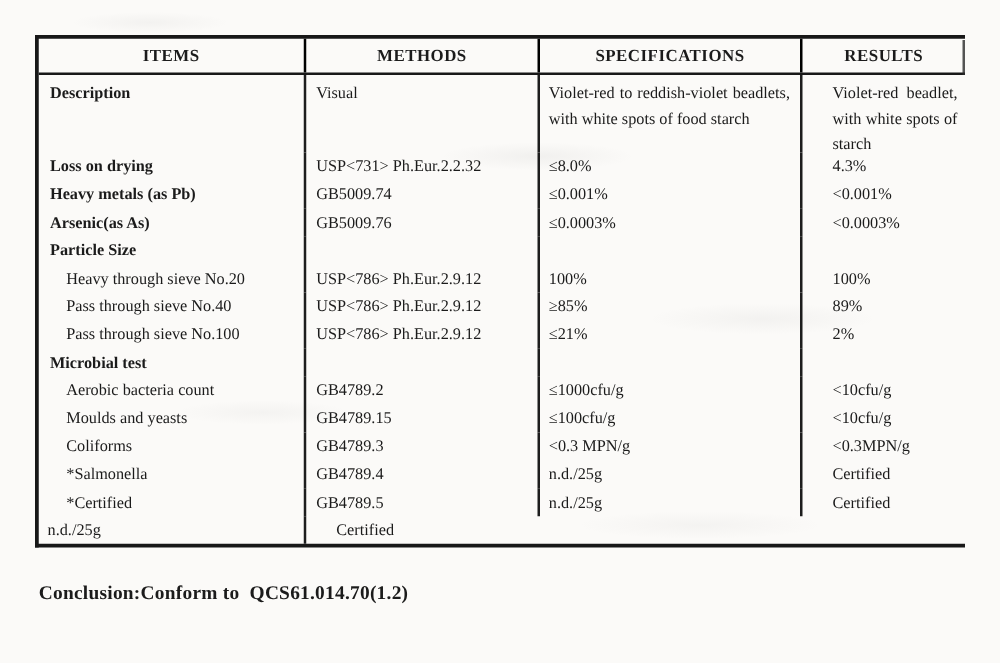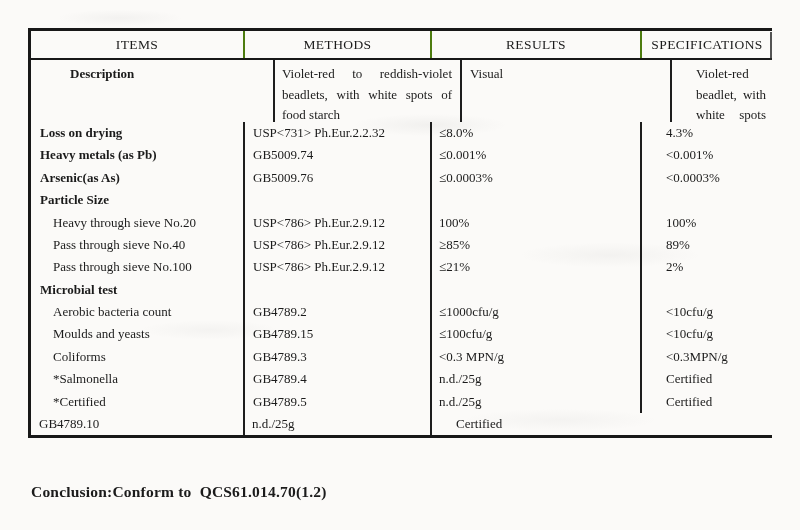--- a/index.html
+++ b/index.html
@@ -26,24 +26,24 @@
     box-sizing: border-box;
   }
   .thead {
     display: grid;
     grid-template-columns: 212px 187px 210px 1fr;
     height: 27px;
     border-bottom: 2px solid #181818;
   }
   .hcell {
     display: flex; align-items: center; justify-content: center;
-    font-weight: normal; font-size: 13.5px; letter-spacing: .4px;
+    font-weight: bold; font-size: 13.5px; letter-spacing: .4px;
     box-sizing: border-box;
   }
-  .hcell + .hcell { border-left: 2px solid #4d7c0f; }
+  .hcell + .hcell { border-left: 2px solid #000000; }
 
   .trow {
     display: grid;
     grid-template-columns: 212px 187px 210px 1fr;
     height: 22.4px;
   }
   .cell {
     display: flex; align-items: center;
     font-size: 13px; line-height: 20.5px;
     box-sizing: border-box;
@@ -51,56 +51,56 @@
     white-space: nowrap;
   }
   .cell + .cell { border-left: 2px solid #1d1d1d; }
   .c-item  { font-weight: bold; padding-left: 9px; }
   .c-item.sub { font-weight: normal; padding-left: 22px; }
   .c-method { padding-left: 8px; }
   .c-spec   { padding-left: 7px; padding-right: 8px; }
   .c-result { padding-left: 24px; padding-right: 6px; }
 
   
-  .tbody .trow:first-child { height: 62px; margin-left: 30px; }
+  .tbody .trow:first-child { height: 62px; }
   .tbody .trow:first-child .cell {
     align-items: flex-start; padding-top: 4px;
     white-space: normal; text-align: justify;
   }
   .tbody .trow:first-child .c-item { text-align: left; }
 
   
   .hdr-tick {
     position: absolute; right: 0; top: 1px; width: 2px; height: 28px;
     background: #2a2a2a; opacity: .8;
   }
 
   .conclusion {
-    position: absolute; left: 31px; top: 483px;
+    position: absolute; left: 31px; top: 466px;
     font-weight: bold; font-size: 15.5px; letter-spacing: .2px;
     white-space: pre;
   }
 </style>
 </head>
 <body>
 
 <div class="page">
 
   <div class="spec-table">
     <div class="thead">
       <div class="hcell">ITEMS</div>
       <div class="hcell">METHODS</div>
+      <div class="hcell">SPECIFICATIONS</div>
       <div class="hcell">RESULTS</div>
-      <div class="hcell">SPECIFICATIONS</div>
     </div>
     <div class="tbody">
         <div class="trow">
     <div class="cell c-item">Description</div>
+    <div class="cell c-method">Visual</div>
     <div class="cell c-spec">Violet-red to reddish-violet beadlets, with white spots of food starch</div>
-    <div class="cell c-method">Visual</div>
     <div class="cell c-result">Violet-red beadlet, with white spots of starch</div>
   </div>
         <div class="trow">
     <div class="cell c-item">Loss on drying</div>
     <div class="cell c-method">USP&lt;731&gt; Ph.Eur.2.2.32</div>
     <div class="cell c-spec">≤8.0%</div>
     <div class="cell c-result">4.3%</div>
   </div>
         <div class="trow">
     <div class="cell c-item">Heavy metals (as Pb)</div>
@@ -168,21 +168,20 @@
     <div class="cell c-spec">n.d./25g</div>
     <div class="cell c-result">Certified</div>
   </div>
         <div class="trow">
     <div class="cell c-item sub">*Certified</div>
     <div class="cell c-method">GB4789.5</div>
     <div class="cell c-spec">n.d./25g</div>
     <div class="cell c-result">Certified</div>
   </div>
         <div class="trow">
-    <div class="cell c-method">GB4789.10</div>
     <div class="cell c-spec">n.d./25g</div>
     <div class="cell c-result">Certified</div>
   </div>
       </div>
     <div class="hdr-tick"></div>
   </div>
 
   <div class="conclusion">Conclusion:Conform to  QCS61.014.70(1.2)</div>
 
 </div>

